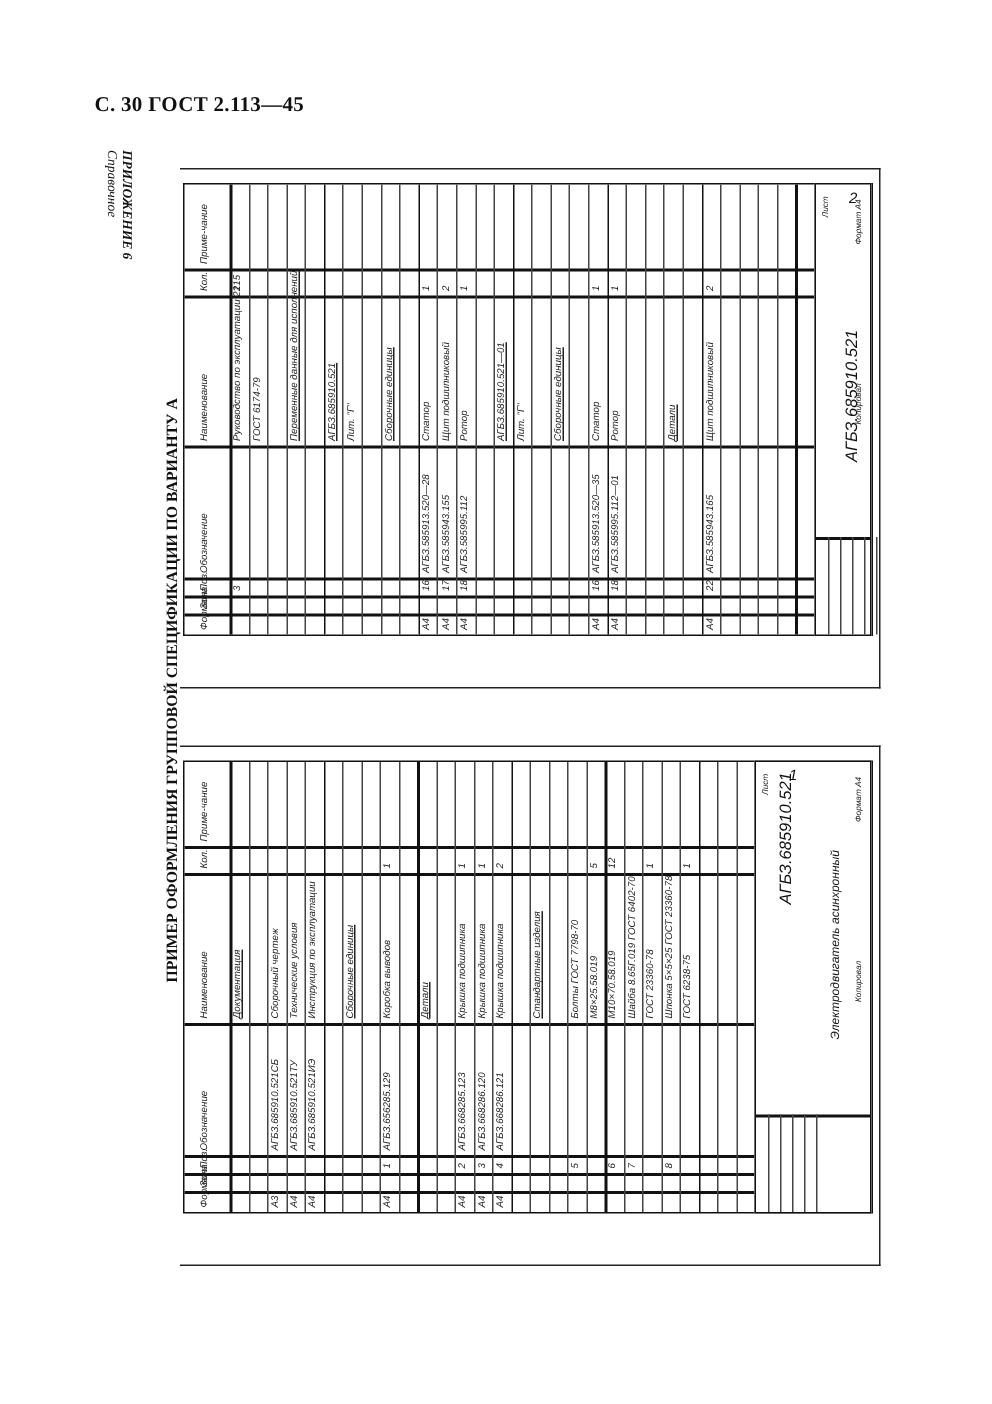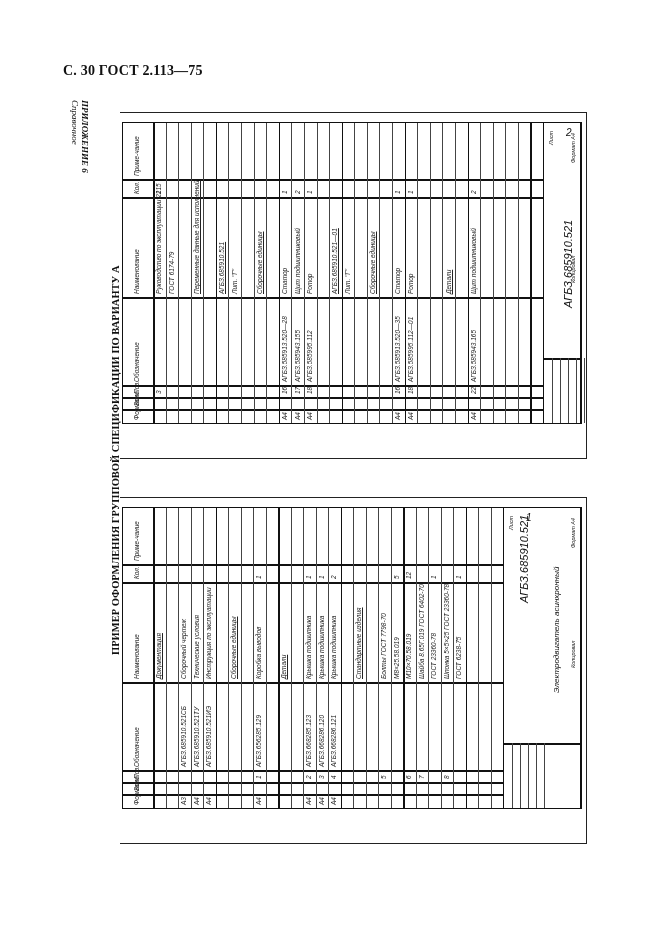--- a/index.html
+++ b/index.html
@@ -18,21 +18,21 @@
   .cell-text{position:absolute;white-space:nowrap;transform-origin:0 0;transform:rotate(-90deg);font-family:"Liberation Sans",sans-serif;font-style:italic;font-size:6.5px;color:#222;}
   .cell-text.u{text-decoration:underline;}
   .stamp{position:absolute;border:1.5px solid #111;background:#fff;}
   .doc-num{position:absolute;white-space:nowrap;transform-origin:0 0;transform:rotate(-90deg);font-family:"Liberation Sans",sans-serif;font-style:italic;font-size:11px;}
   .small{font-size:5.5px;}
   .sheet-no{position:absolute;font-family:"Liberation Sans",sans-serif;font-style:italic;font-size:10px;}
 </style>
 </head>
 <body>
 
-<div class="page-header">С. 30 ГОСТ 2.113—75</div>
+<div class="page-header">С. 30 ГОСТ 2.113—45</div>
 
 <div class="appendix">
   <span style="left:14px;top:0;font-weight:bold;">ПРИЛОЖЕНИЕ 6</span>
   <span style="left:4px;top:0;">Справочное</span>
 </div>
 
 <div class="main-title">
   <span>ПРИМЕР ОФОРМЛЕНИЯ ГРУППОВОЙ СПЕЦИФИКАЦИИ ПО ВАРИАНТУ А</span>
 </div>
 

